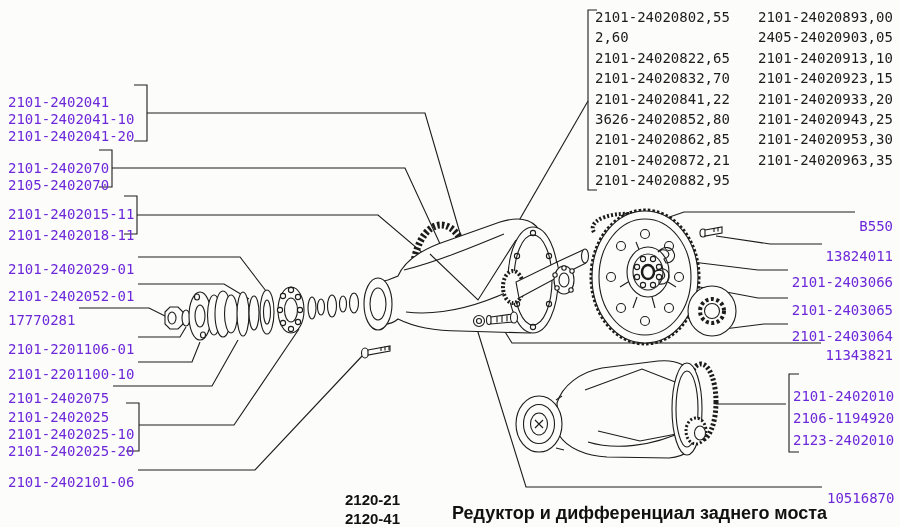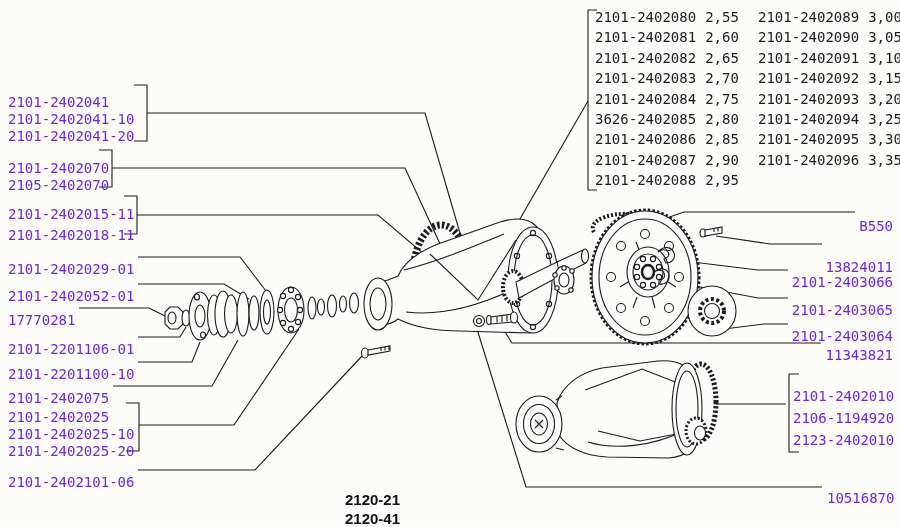--- a/index.html
+++ b/index.html
@@ -8,21 +8,21 @@
     background:#fcfcfb; color:#1c1c1c;
     font-family:"DejaVu Sans Mono", monospace;
   }
   .canvas svg{position:absolute; left:0; top:0;}
   .lbl{
     position:absolute; white-space:nowrap;
     font:14px/15px "DejaVu Sans Mono", monospace; color:#6d28d9;margin-top:12px;
   }
   .rt{ right:7px; text-align:right; }
   .gtable{ position:absolute; top:9px; }
-  .trow{ height:20.4px; line-height:20.4px; display:flex; gap:9px;
+  .trow{ height:20.4px; line-height:20.4px; display:flex; 
          font:14px "DejaVu Sans Mono", monospace; white-space:nowrap;}
   .boldtxt{
     position:absolute; white-space:nowrap;
     font-family:"Liberation Sans", sans-serif; font-weight:bold; color:#111;
   }
 </style>
 </head>
 <body>
 
 <div class="canvas">
@@ -208,59 +208,58 @@
       </g>
     </g>
   </svg>
 
   <div class="gtable" style="left:595px;">
     <div class="trow">
         <span>2101-2402080</span>
         <span>2,55</span>
       </div>
     <div class="trow">
-        <span>2101-2402081</span>
         <span>2,60</span>
       </div>
     <div class="trow">
         <span>2101-2402082</span>
         <span>2,65</span>
       </div>
     <div class="trow">
         <span>2101-2402083</span>
         <span>2,70</span>
       </div>
     <div class="trow">
         <span>2101-2402084</span>
-        <span>2,75</span>
+        <span>1,22</span>
       </div>
     <div class="trow">
         <span>3626-2402085</span>
         <span>2,80</span>
       </div>
     <div class="trow">
         <span>2101-2402086</span>
         <span>2,85</span>
       </div>
     <div class="trow">
         <span>2101-2402087</span>
-        <span>2,90</span>
+        <span>2,21</span>
       </div>
     <div class="trow">
         <span>2101-2402088</span>
         <span>2,95</span>
       </div>
   </div>
   <div class="gtable" style="left:758px;">
     <div class="trow">
         <span>2101-2402089</span>
         <span>3,00</span>
       </div>
     <div class="trow">
-        <span>2101-2402090</span>
+        <span>2405-2402090</span>
         <span>3,05</span>
       </div>
     <div class="trow">
         <span>2101-2402091</span>
         <span>3,10</span>
       </div>
     <div class="trow">
         <span>2101-2402092</span>
         <span>3,15</span>
       </div>
@@ -294,28 +293,29 @@
   <div class="lbl" style="left:8px;top:301px">17770281</div>
   <div class="lbl" style="left:8px;top:330px">2101-2201106-01</div>
   <div class="lbl" style="left:8px;top:355px">2101-2201100-10</div>
   <div class="lbl" style="left:8px;top:379px">2101-2402075</div>
   <div class="lbl" style="left:8px;top:398px">2101-2402025</div>
   <div class="lbl" style="left:8px;top:415px">2101-2402025-10</div>
   <div class="lbl" style="left:8px;top:432px">2101-2402025-20</div>
   <div class="lbl" style="left:8px;top:463px">2101-2402101-06</div>
 
   <div class="lbl rt" style="top:207px">B550</div>
-  <div class="lbl rt" style="top:248px">13824011</div>
+  <div class="lbl rt" style="top:237px">13824011</div>
   <div class="lbl rt" style="top:263px">2101-2403066</div>
   <div class="lbl rt" style="top:291px">2101-2403065</div>
   <div class="lbl rt" style="top:317px">2101-2403064</div>
   <div class="lbl rt" style="top:336px">11343821</div>
 
   <div class="lbl" style="left:793px;top:377px">2101-2402010</div>
   <div class="lbl" style="left:793px;top:399px">2106-1194920</div>
   <div class="lbl" style="left:793px;top:421px">2123-2402010</div>
   <div class="lbl" style="left:827px;top:479px">10516870</div>
 
   <div class="boldtxt" style="left:345px;top:491px;font-size:15px">2120-21</div>
   <div class="boldtxt" style="left:345px;top:510px;font-size:15px">2120-41</div>
+  <div class="boldtxt" style="left:452px;top:503px;font-size:18px">Редуктор и дифференциал заднего моста</div>
   <div class="boldtxt" style="left:845px;top:527px;font-size:18px">B540</div>
 
 </div>
 
 </body></html>

